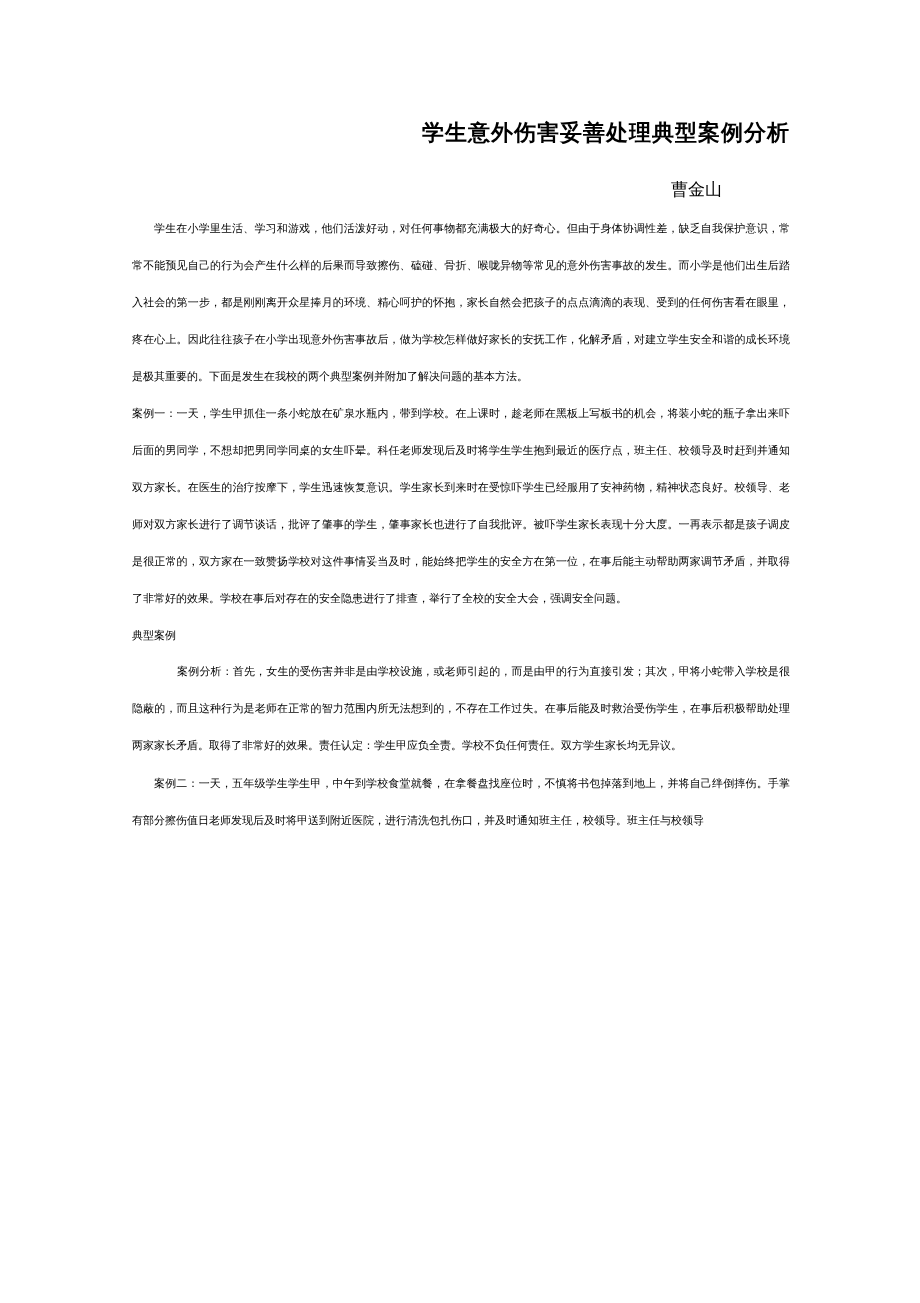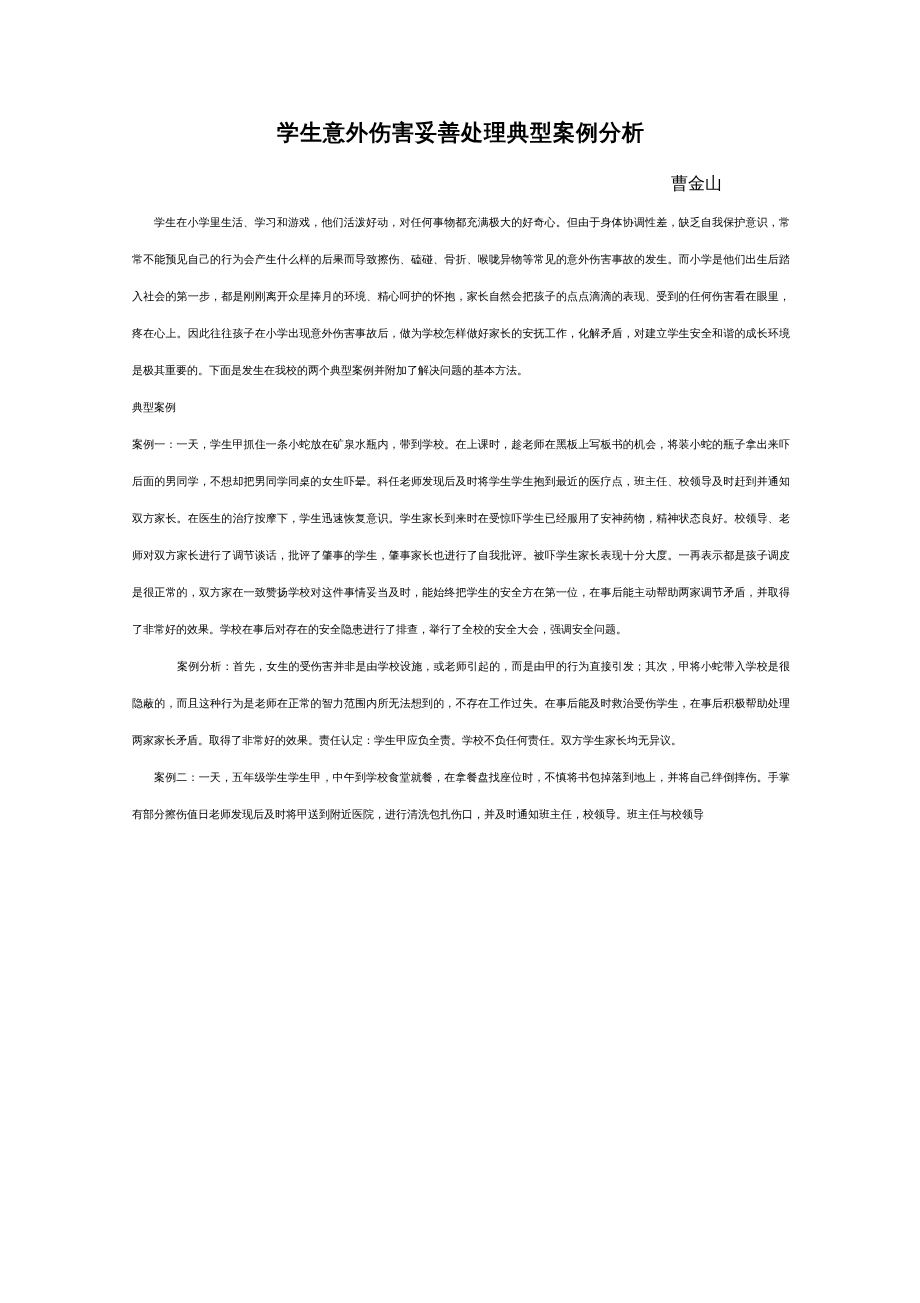--- a/index.html
+++ b/index.html
@@ -13,55 +13,55 @@
     height: 1303px;
     margin: 0 auto;
     background: #ffffff;
     box-sizing: border-box;
     padding: 118px 130px 20px 132px;
     font-family: "Liberation Serif", "DejaVu Serif", serif;
     color: #000000;
     overflow: hidden;
   }
   .doc-title {
-    margin: 0 0 22px 0;
+    margin: 0 0 28px 0;
     font-size: 22px;
     font-weight: bold;
-    text-align: center;
+    text-align: right;
     line-height: 30px;
     letter-spacing: 1px;
   }
   .author-line {
     margin: 0 0 6px 0;
     font-size: 17px;
     line-height: 28px;
     text-align: right;
     padding-right: 68px;
     font-family: Liberation Serif, serif;
   }
   .para {
     margin: 0;
     font-size: 11px;
     line-height: 37px;
     text-align: justify;
     word-break: break-all;
   }
   .indent-2 { text-indent: 2em; }
-  .indent-4 { text-indent: 4.1em; }
+  .indent-4 { text-indent: 4.1em; font-family: Liberation Mono, monospace; }
 </style>
 </head>
 <body>
 
 <div class="page">
   <h1 class="doc-title">学生意外伤害妥善处理典型案例分析</h1>
 
   <div class="author-line">曹金山</div>
 
   <p class="para indent-2">学生在小学里生活、学习和游戏，他们活泼好动，对任何事物都充满极大的好奇心。但由于身体协调性差，缺乏自我保护意识，常常不能预见自己的行为会产生什么样的后果而导致擦伤、磕碰、骨折、喉咙异物等常见的意外伤害事故的发生。而小学是他们出生后踏入社会的第一步，都是刚刚离开众星捧月的环境、精心呵护的怀抱，家长自然会把孩子的点点滴滴的表现、受到的任何伤害看在眼里，疼在心上。因此往往孩子在小学出现意外伤害事故后，做为学校怎样做好家长的安抚工作，化解矛盾，对建立学生安全和谐的成长环境是极其重要的。下面是发生在我校的两个典型案例并附加了解决问题的基本方法。</p>
 
+  <p class="para">案例一：一天，学生甲抓住一条小蛇放在矿泉水瓶内，带到学校。在上课时，趁老师在黑板上写板书的机会，将装小蛇的瓶子拿出来吓后面的男同学，不想却把男同学同桌的女生吓晕。科任老师发现后及时将学生学生抱到最近的医疗点，班主任、校领导及时赶到并通知双方家长。在医生的治疗按摩下，学生迅速恢复意识。学生家长到来时在受惊吓学生已经服用了安神药物，精神状态良好。校领导、老师对双方家长进行了调节谈话，批评了肇事的学生，肇事家长也进行了自我批评。被吓学生家长表现十分大度。一再表示都是孩子调皮是很正常的，双方家在一致赞扬学校对这件事情妥当及时，能始终把学生的安全方在第一位，在事后能主动帮助两家调节矛盾，并取得了非常好的效果。学校在事后对存在的安全隐患进行了排查，举行了全校的安全大会，强调安全问题。</p>
+
   <p class="para">典型案例</p>
-
-  <p class="para">案例一：一天，学生甲抓住一条小蛇放在矿泉水瓶内，带到学校。在上课时，趁老师在黑板上写板书的机会，将装小蛇的瓶子拿出来吓后面的男同学，不想却把男同学同桌的女生吓晕。科任老师发现后及时将学生学生抱到最近的医疗点，班主任、校领导及时赶到并通知双方家长。在医生的治疗按摩下，学生迅速恢复意识。学生家长到来时在受惊吓学生已经服用了安神药物，精神状态良好。校领导、老师对双方家长进行了调节谈话，批评了肇事的学生，肇事家长也进行了自我批评。被吓学生家长表现十分大度。一再表示都是孩子调皮是很正常的，双方家在一致赞扬学校对这件事情妥当及时，能始终把学生的安全方在第一位，在事后能主动帮助两家调节矛盾，并取得了非常好的效果。学校在事后对存在的安全隐患进行了排查，举行了全校的安全大会，强调安全问题。</p>
 
   <p class="para indent-4">案例分析：首先，女生的受伤害并非是由学校设施，或老师引起的，而是由甲的行为直接引发；其次，甲将小蛇带入学校是很隐蔽的，而且这种行为是老师在正常的智力范围内所无法想到的，不存在工作过失。在事后能及时救治受伤学生，在事后积极帮助处理两家家长矛盾。取得了非常好的效果。责任认定：学生甲应负全责。学校不负任何责任。双方学生家长均无异议。</p>
 
   <p class="para indent-2">案例二：一天，五年级学生学生甲，中午到学校食堂就餐，在拿餐盘找座位时，不慎将书包掉落到地上，并将自己绊倒摔伤。手掌有部分擦伤值日老师发现后及时将甲送到附近医院，进行清洗包扎伤口，并及时通知班主任，校领导。班主任与校领导</p>
 </div>
 
 </body></html>

